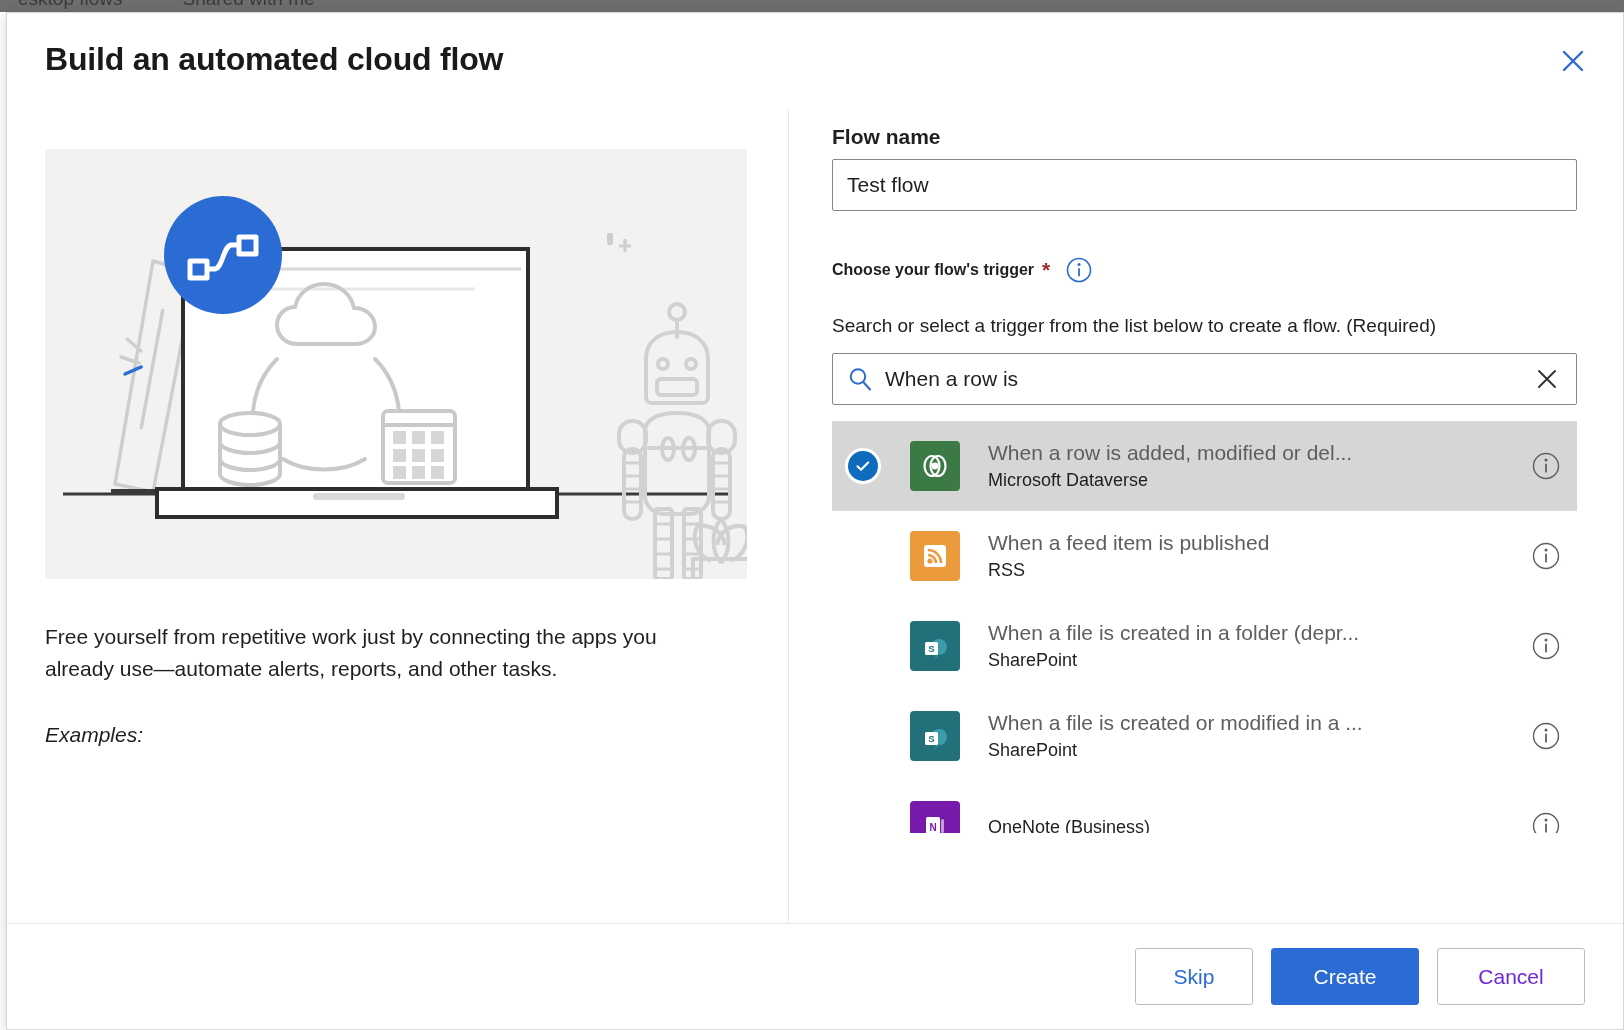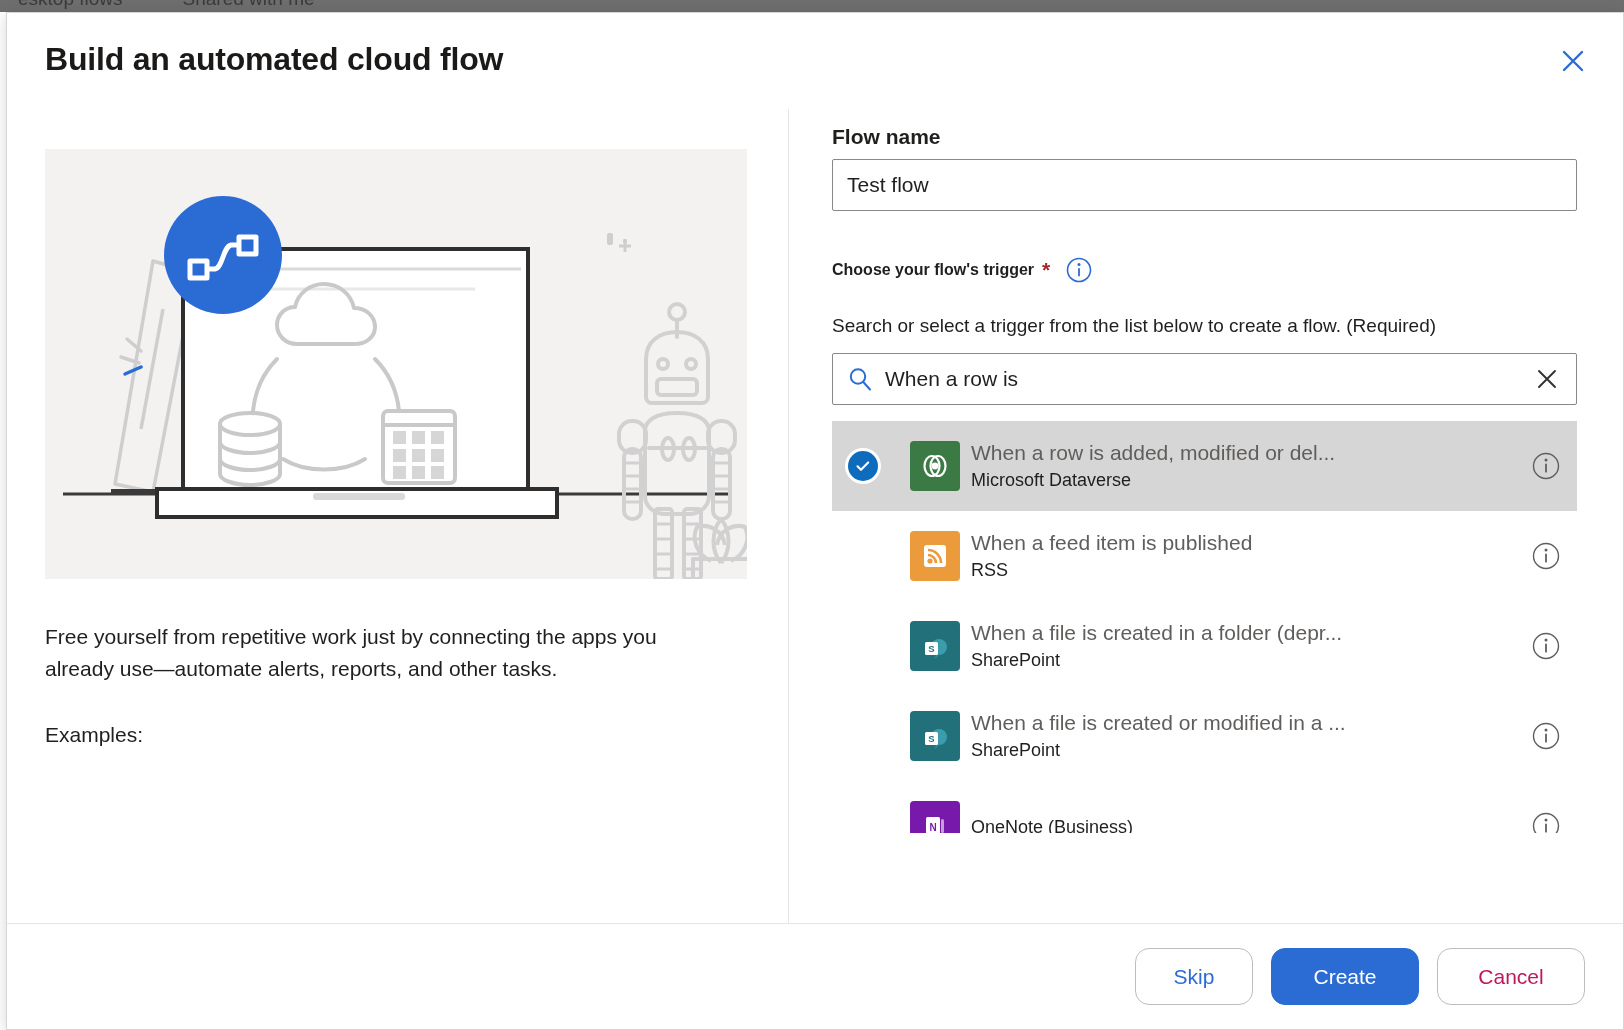--- a/index.html
+++ b/index.html
@@ -120,20 +120,21 @@
     margin-top: 42px;
     font-size: 21px;
     line-height: 1.52;
     color: #201f1e;
     max-width: 680px;
   }
   .examples-label {
     margin-top: 38px;
     font-size: 21px;
     color: #201f1e;
+    font-style: italic;
   }
   .examples-list {
     margin-top: 6px;
     padding-left: 36px;
     font-size: 21px;
     line-height: 1.52;
     color: #201f1e;
   }
   .examples-list li { margin-top: 2px; }
 
@@ -265,21 +266,21 @@
     flex: 0 0 50px;
     border-radius: 4px;
     display: flex;
     align-items: center;
     justify-content: center;
     color: #fff;
   }
   .trigger-text {
     flex: 1 1 auto;
     min-width: 0;
-    padding-left: 11px;
+    padding-left: 28px;
     padding-right: 16px;
   }
   .trigger-name {
     font-size: 21px;
     color: #605e5c;
     white-space: nowrap;
     overflow: hidden;
     text-overflow: ellipsis;
     line-height: 1.3;
   }
@@ -306,39 +307,39 @@
     align-items: center;
     justify-content: flex-end;
     gap: 18px;
     padding-right: 38px;
   }
   .btn {
     min-width: 118px;
     height: 57px;
     font-size: 21px;
     font-family: "Liberation Sans", sans-serif;
-    border-radius: 14px;
+    border-radius: 3px;
     cursor: pointer;
     padding: 0 22px;
   }
   .btn-skip {
     background: #fff;
     border: 1px solid #bdbdbd;
     color: #2b6cd4;
   }
   .btn-create {
     background: #2b6cd4;
     border: 1px solid #2b6cd4;
     color: #ffffff;
     min-width: 148px;
   }
   .btn-cancel {
     background: #fff;
     border: 1px solid #bdbdbd;
-    color: #be185d;
+    color: #6d28d9;
     min-width: 148px;
   }
 </style>
 </head>
 <body>
 
 <div class="page-backdrop">
   <div class="bg-tabbar"></div>
   <div class="bg-tabs">
     <span>esktop flows</span>

